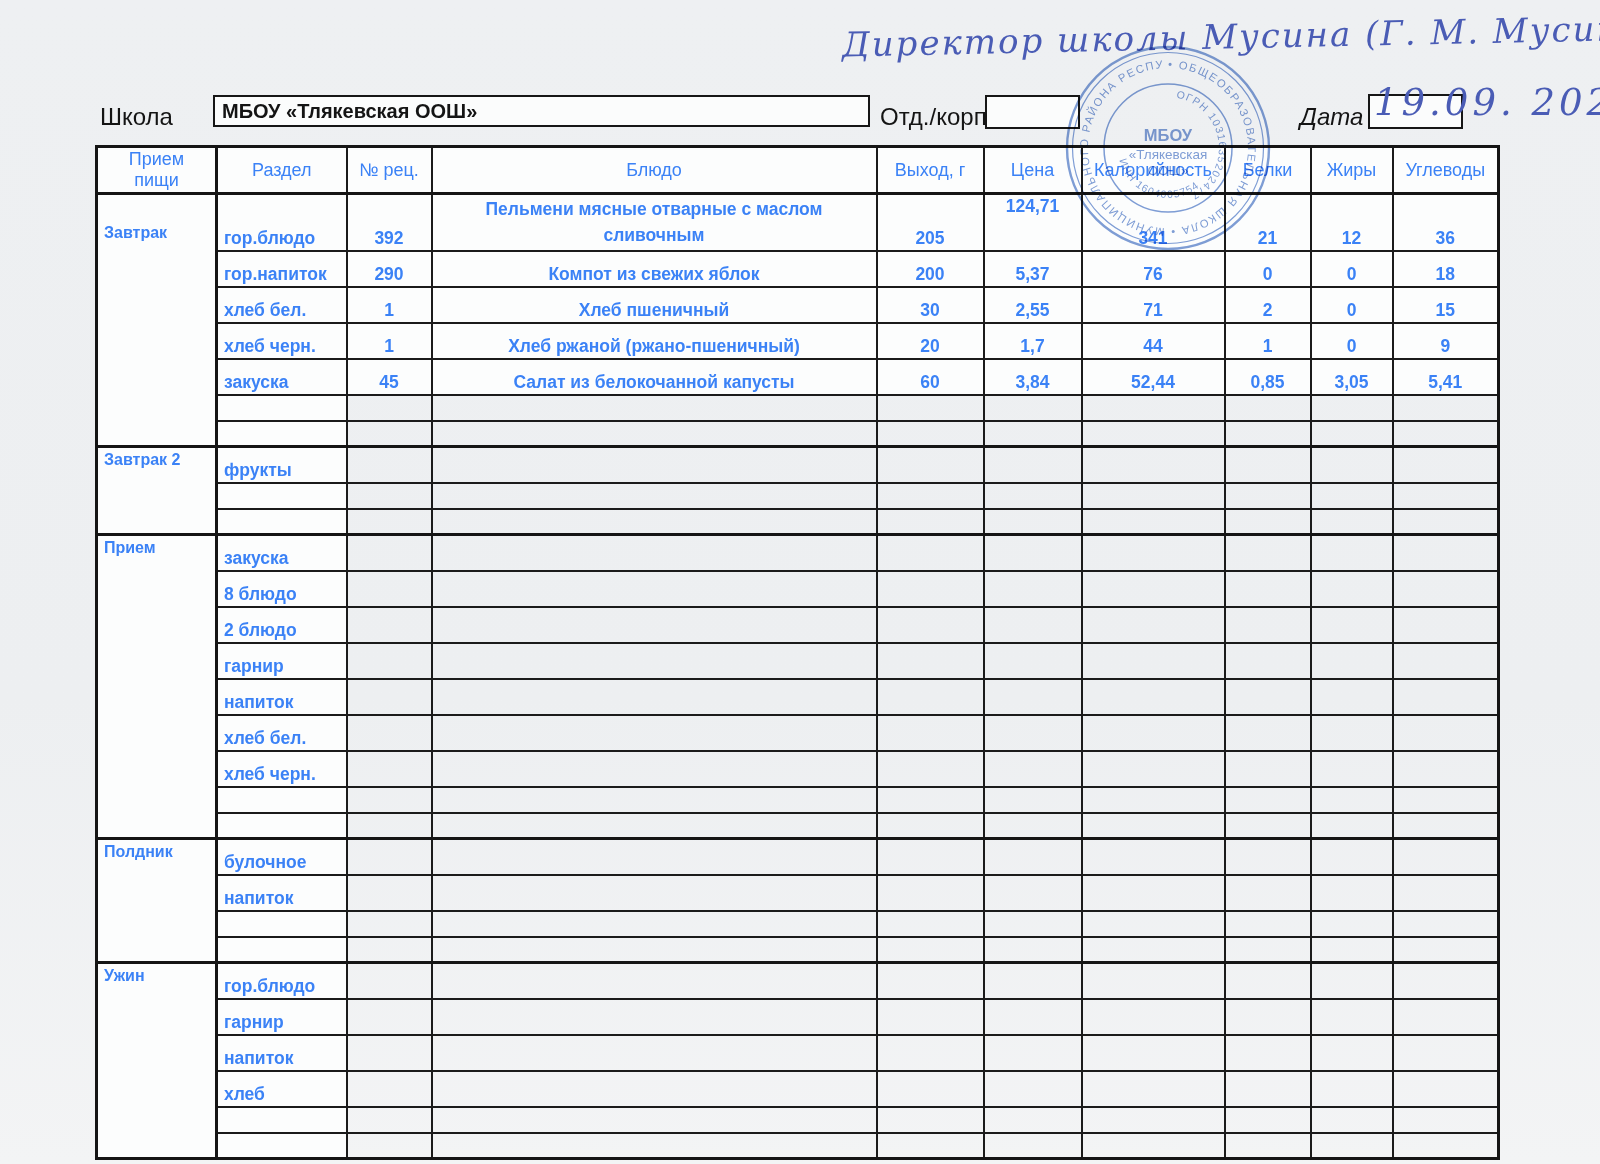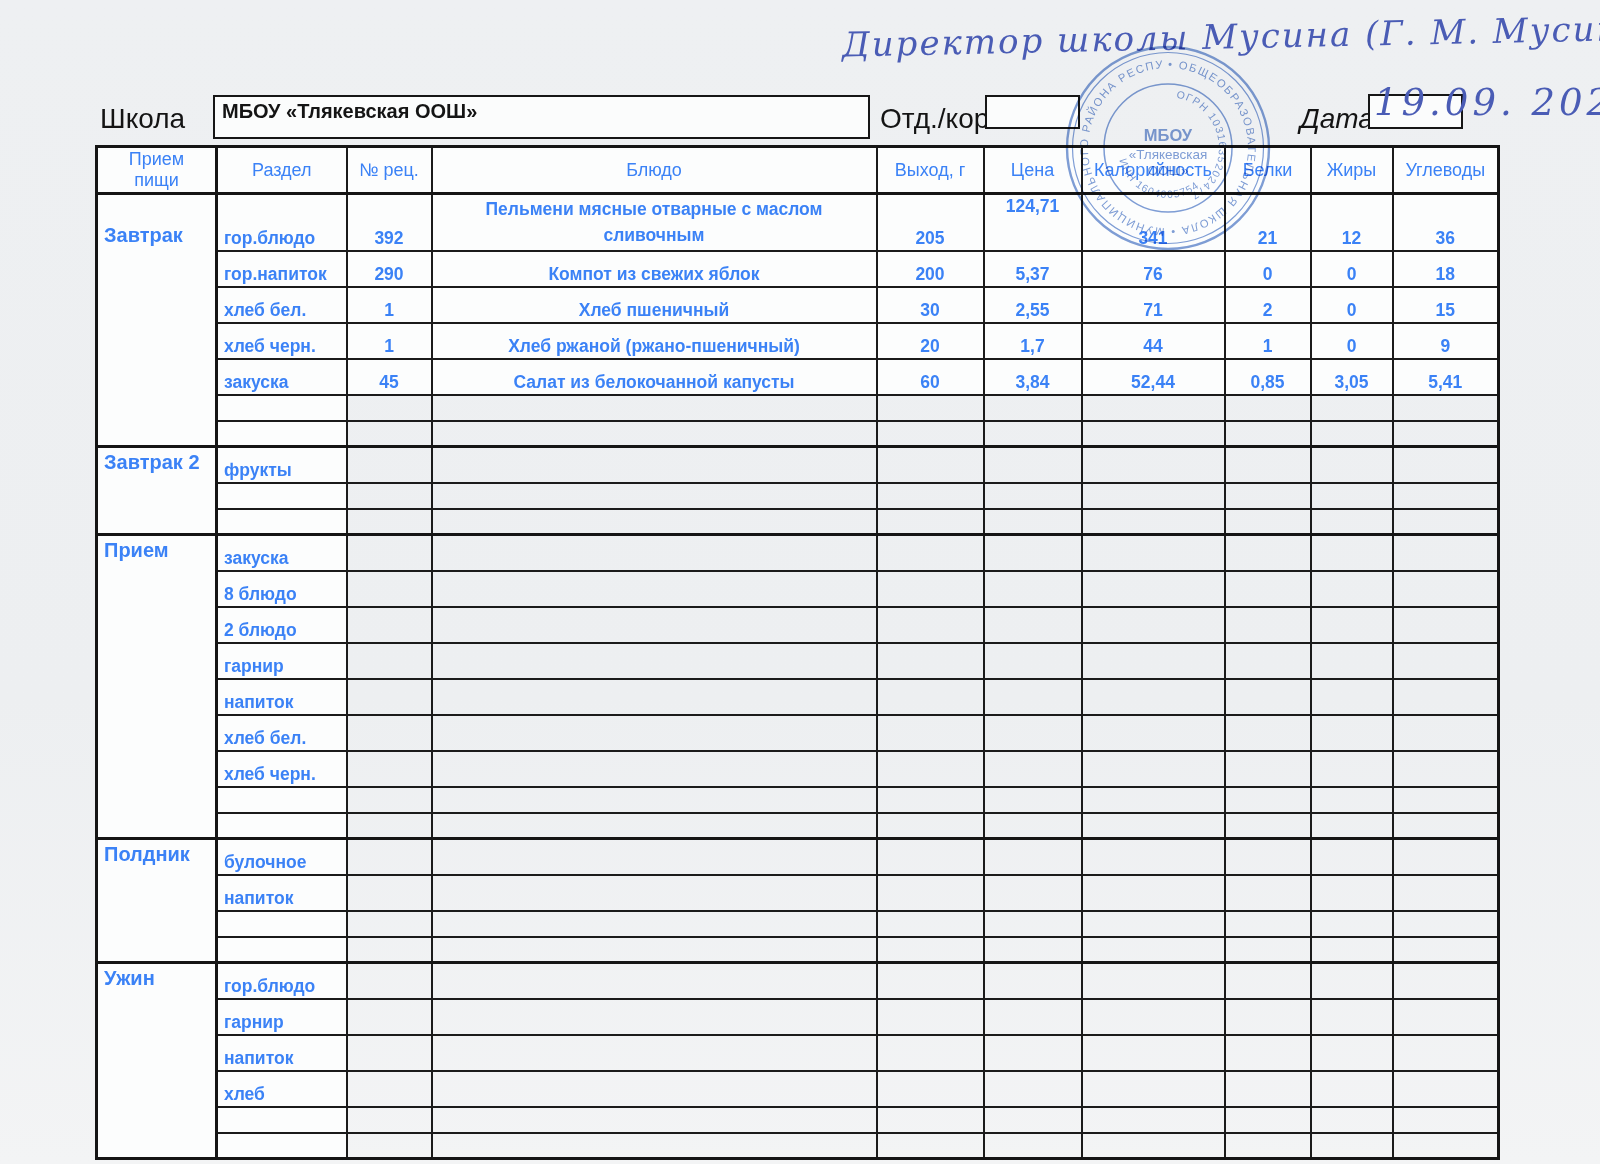--- a/index.html
+++ b/index.html
@@ -16,28 +16,28 @@
   }
   .signature {
     position:absolute; left:842px; top:16px; font-size:34px; letter-spacing:2px;
     transform:rotate(-1.2deg); z-index:6;
   }
   .date-hand {
     position:absolute; left:1374px; top:81px; font-size:37px; letter-spacing:4px; z-index:6;
   }
 
   
-  .form-label { position:absolute; font-size:28px; color:#141414; }
+  .form-label { position:absolute; font-size:24px; color:#141414; }
   .lbl-school { left:100px; top:103px; }
   .lbl-dept   { left:880px; top:103px; }
   .lbl-date   { left:1300px; top:103px;font-style:italic; }
   .form-box {
     position:absolute; border:2.5px solid #161616; background:#fbfcfc; box-sizing:border-box;
   }
-  .box-school { left:213px; top:95px; width:657px; height:44px; }
+  .box-school { left:213px; top:95px; width:657px; height:32px; }
   .box-dept   { left:985px; top:95px; width:95px;  height:34px; }
   .box-date   { left:1368px; top:94px; width:95px; height:35px; z-index:4; }
   .box-school .value {
     display:block; font-size:20px; font-weight:700; line-height:29px; padding-left:7px;
     white-space:nowrap;
   }
 
   
   .stamp {
     position:absolute; left:1058px; top:38px; width:220px; height:220px;
@@ -62,21 +62,21 @@
   }
   .menu-table th.h-meal { border-right:3px solid #151515; }
   .menu-table tbody tr { height:36px; }
   .menu-table tbody tr.tall { height:56px; }
   .menu-table tbody tr.empty-row { height:26px; }
   .menu-table tbody td { vertical-align:bottom; font-weight:700; }
   .menu-table tbody tr.section-start td { border-top:3px solid #151515; }
   .meal-cell {
     text-align:left; vertical-align:top !important; background:#fcfdfd;
     border-right:3px solid #151515 !important; padding-top:3px !important;
-    font-size:20px;
+    font-size:16px;
   }
   .meal-deep { padding-top:29px !important; }
   .c-razdel { text-align:left; background:#fcfdfd; }
   .c-dish   { text-align:center; }
   .num      { text-align:center; }
   .filled   { background:#fcfdfd; }
   .tall .c-dish, .tall .c-price { vertical-align:top; }
   .wrap2 { display:inline-block; max-width:345px; line-height:1.5; }
 </style>
 </head>

